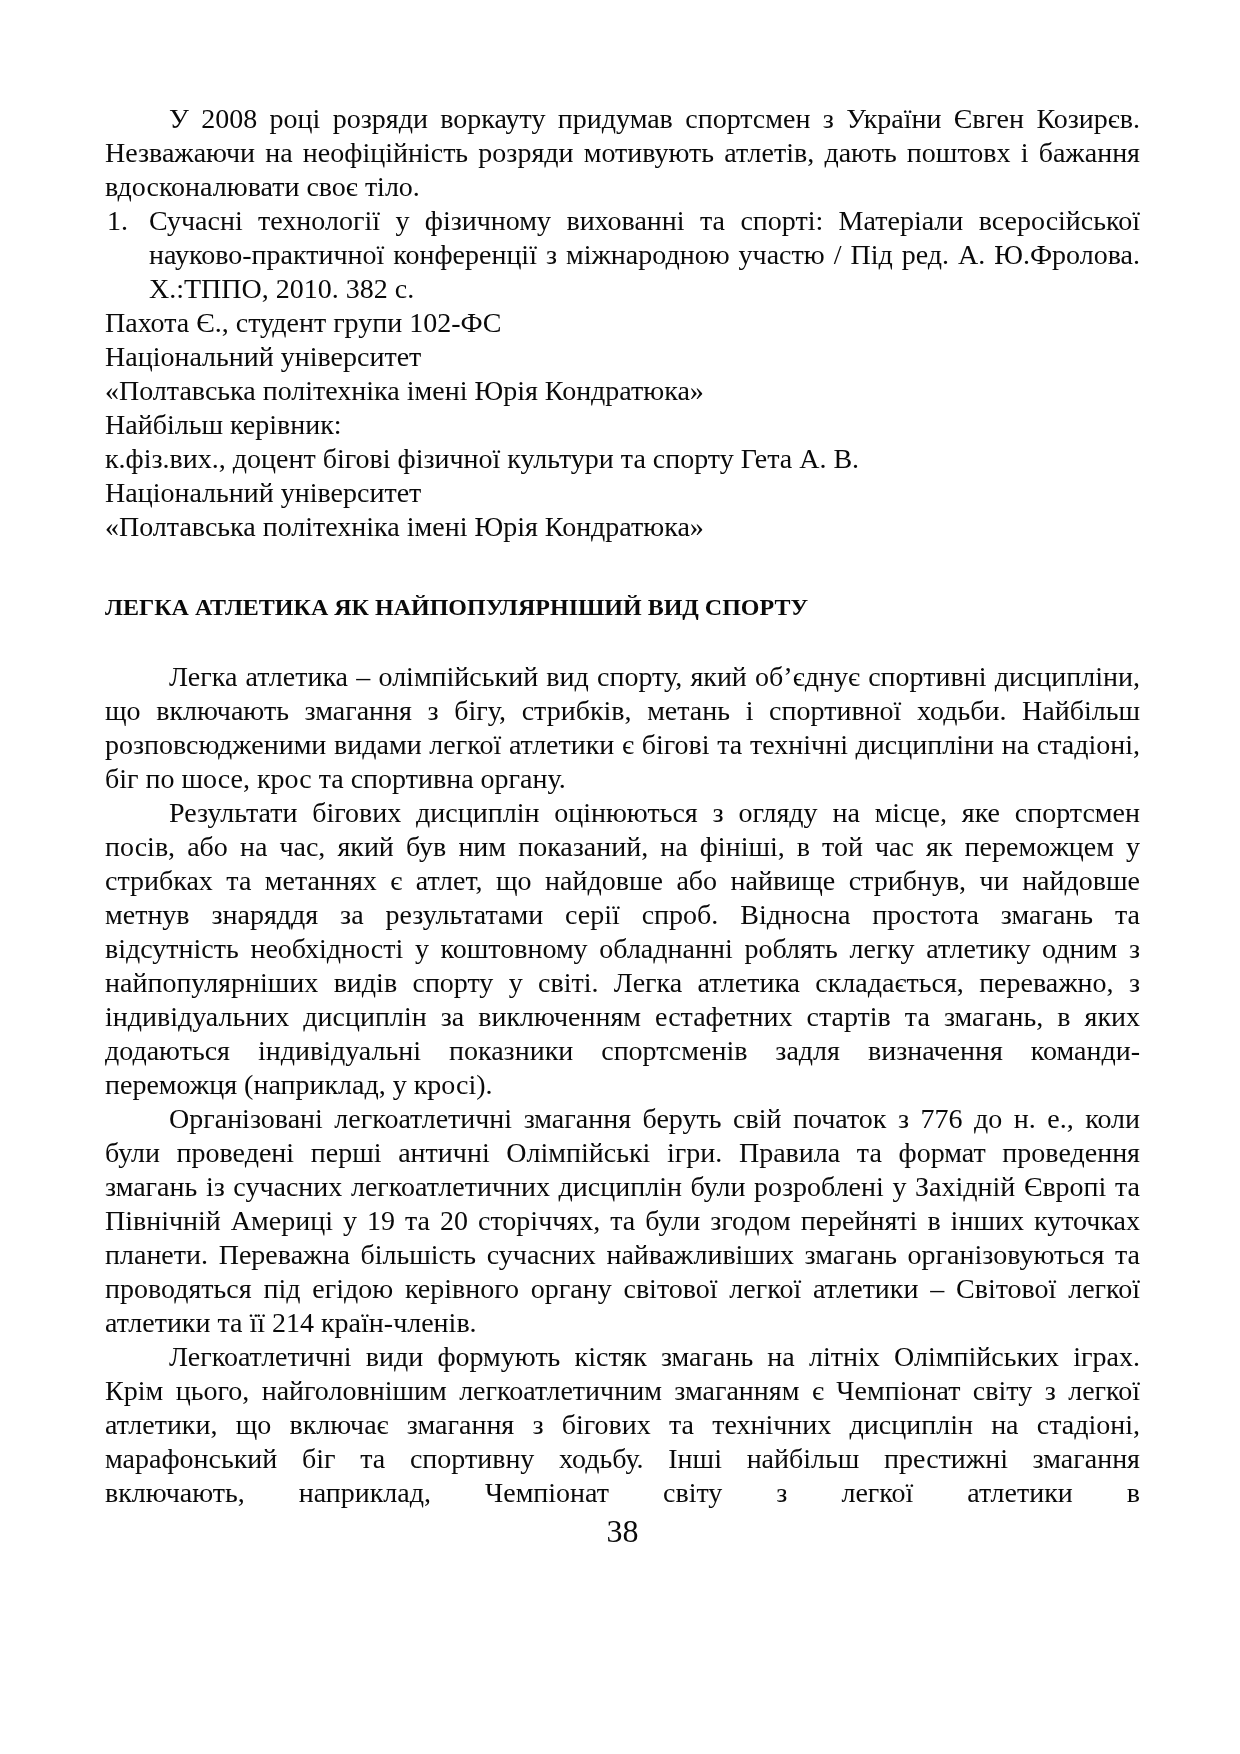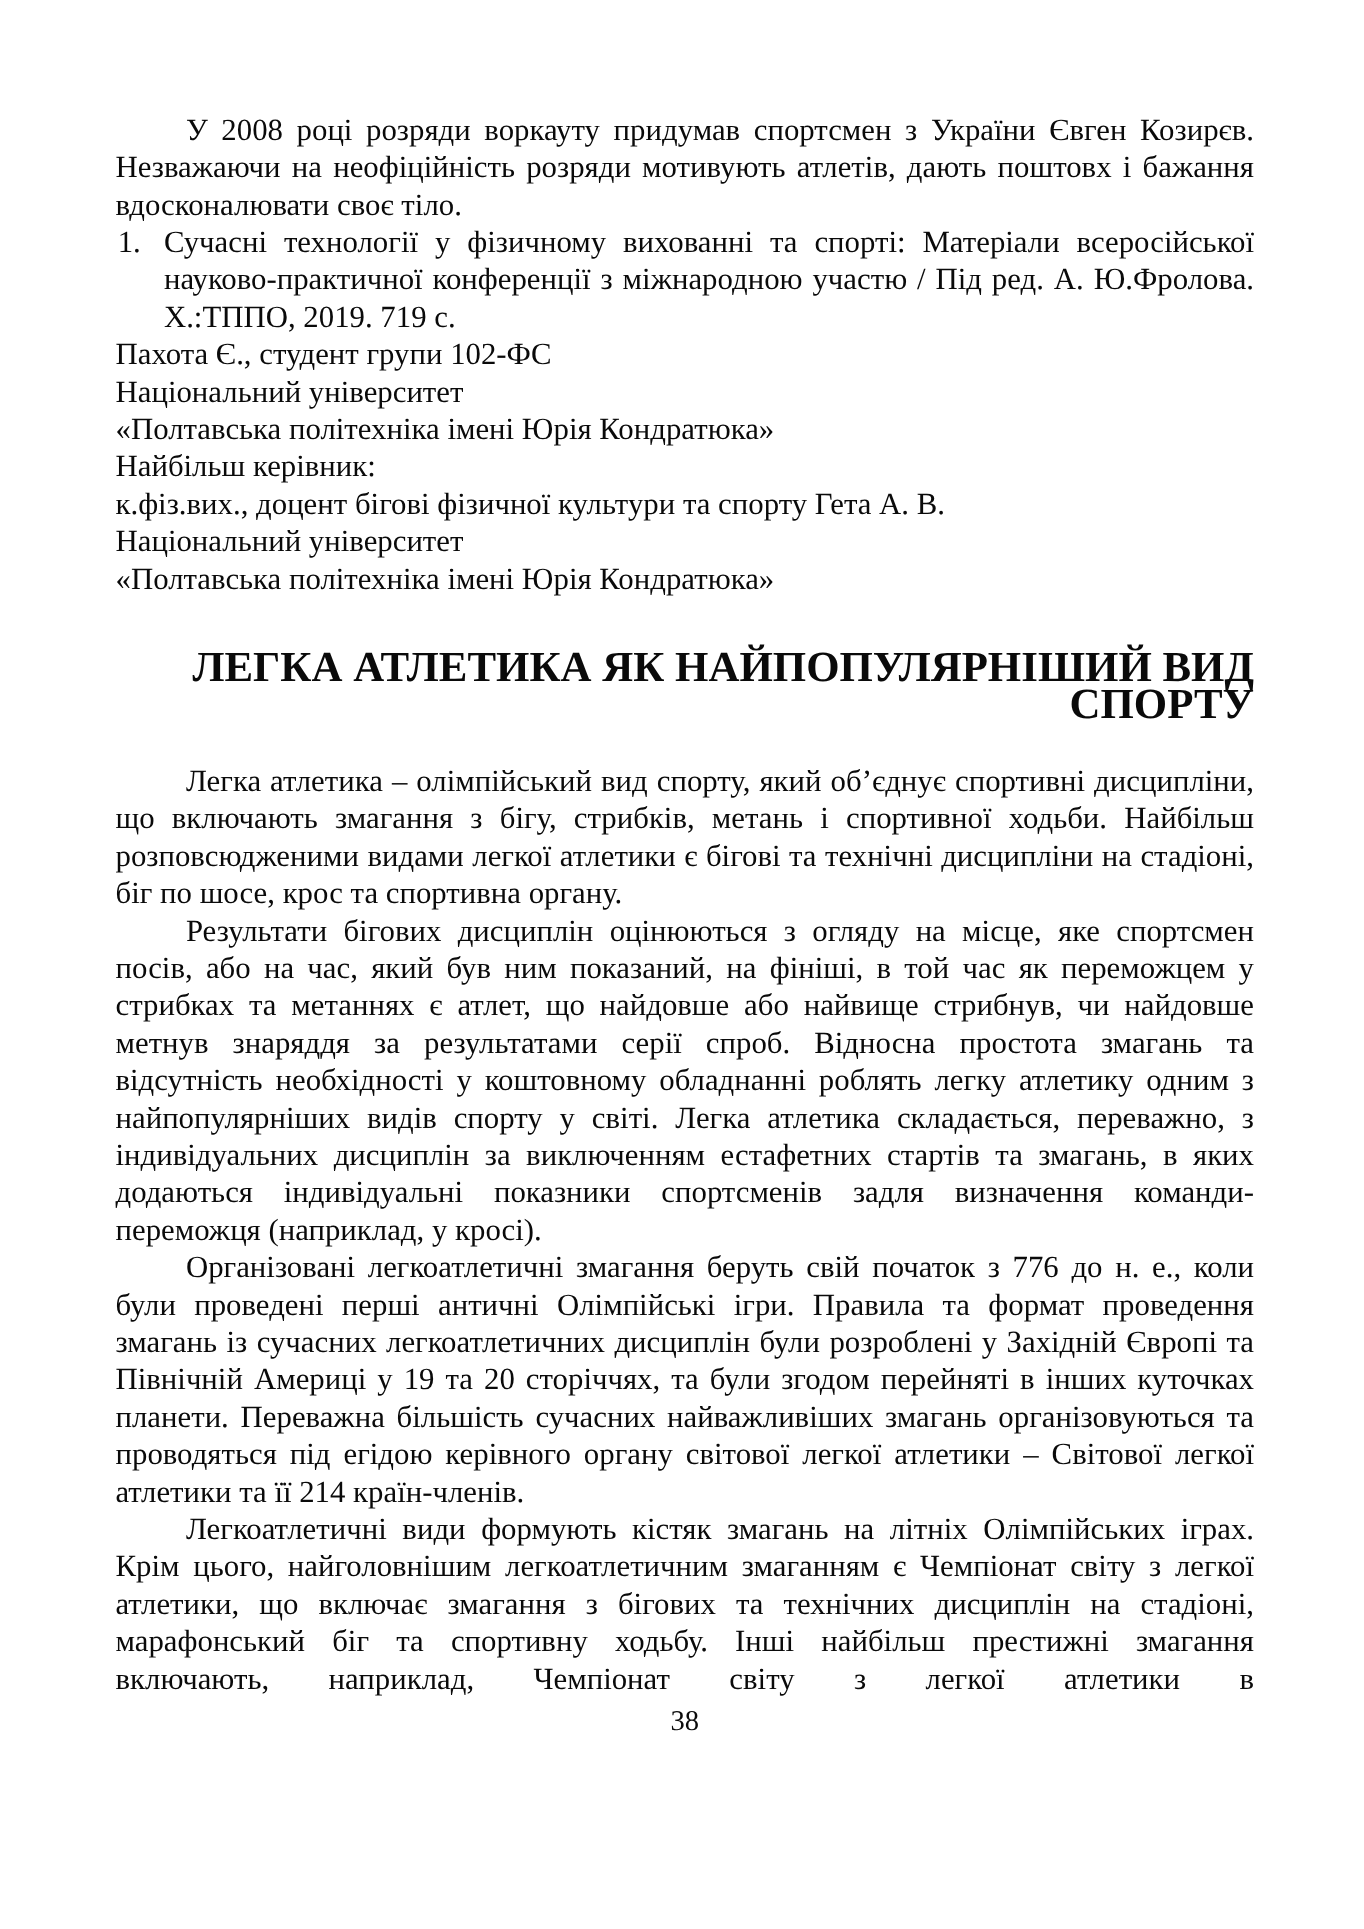--- a/index.html
+++ b/index.html
@@ -40,42 +40,42 @@
     top: 0;
   }
   .author-block {
     text-align: left;
   }
   .author-line { white-space: nowrap; }
   .italic { }
 
   .article-title {
     margin: 46px 0 36px 0;
-    text-align: right;
-    font-size: 39px;
+    text-align: left;
+    font-size: 24px;
     font-weight: 700;
     line-height: 34px;
   }
   .page-number {
     text-align: center;
     margin-top: 4px;
-    font-size: 26px;
+    font-size: 32px;
   }
 </style>
 </head>
 <body>
 
 <div class="page">
 
   <p class="justify indent">У 2008 році розряди воркауту придумав спортсмен з України Євген Козирєв. Незважаючи на неофіційність розряди мотивують атлетів, дають поштовх і бажання вдосконалювати своє тіло.</p>
 
 
   <div class="ref-item">
     <span class="ref-num">1.</span>
-    <span>Сучасні технології у фізичному вихованні та спорті: Матеріали всеросійської науково-практичної конференції з міжнародною участю / Під ред. А. Ю.Фролова. Х.:ТППО, 2019. 719 с.</span>
+    <span>Сучасні технології у фізичному вихованні та спорті: Матеріали всеросійської науково-практичної конференції з міжнародною участю / Під ред. А. Ю.Фролова. Х.:ТППО, 2010. 382 с.</span>
   </div>
 
   <div class="author-block">
     <div class="author-line">Пахота Є., студент групи 102-ФС</div>
     <div class="author-line italic">Національний університет</div>
     <div class="author-line italic">«Полтавська політехніка імені Юрія Кондратюка»</div>
     <div class="author-line">Найбільш керівник:</div>
     <div class="author-line">к.фіз.вих., доцент бігові фізичної культури та спорту Гета А. В.</div>
     <div class="author-line italic">Національний університет</div>
     <div class="author-line italic">«Полтавська політехніка імені Юрія Кондратюка»</div>

